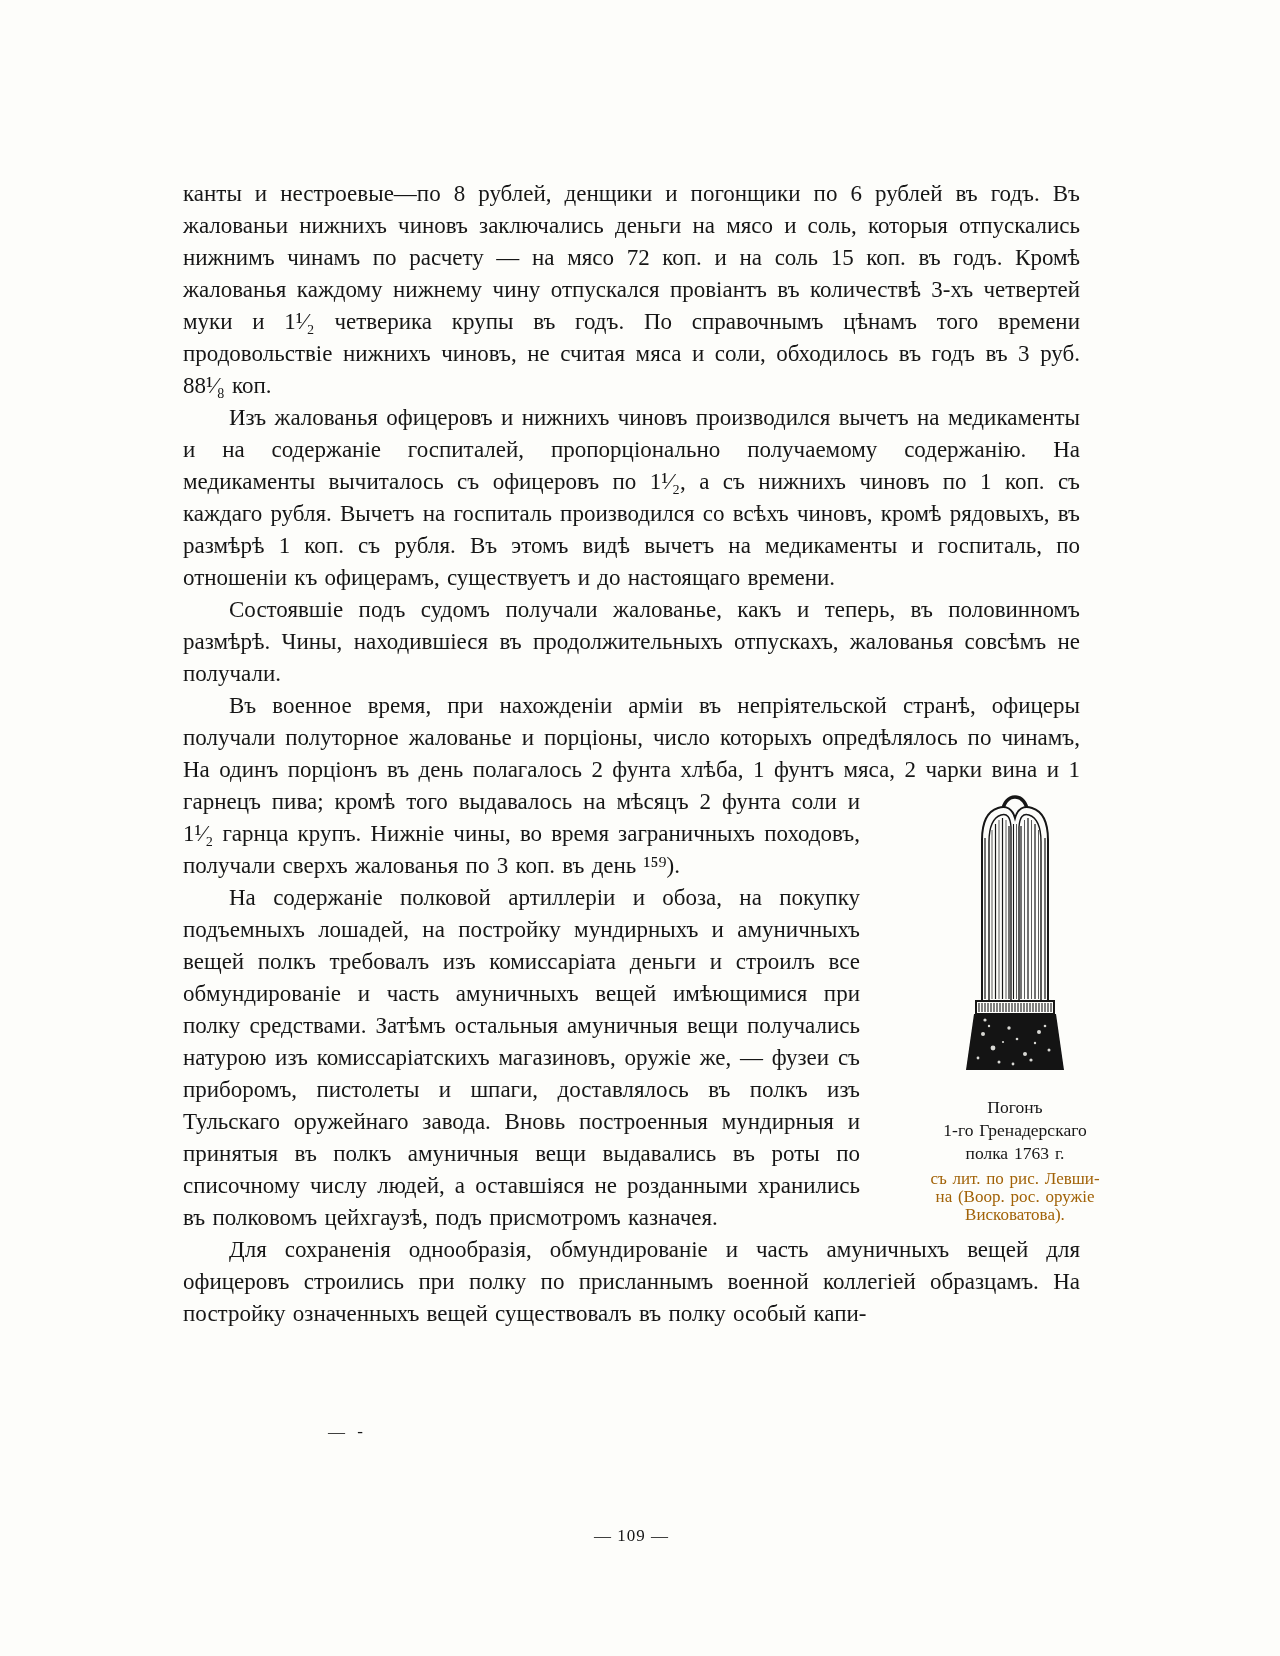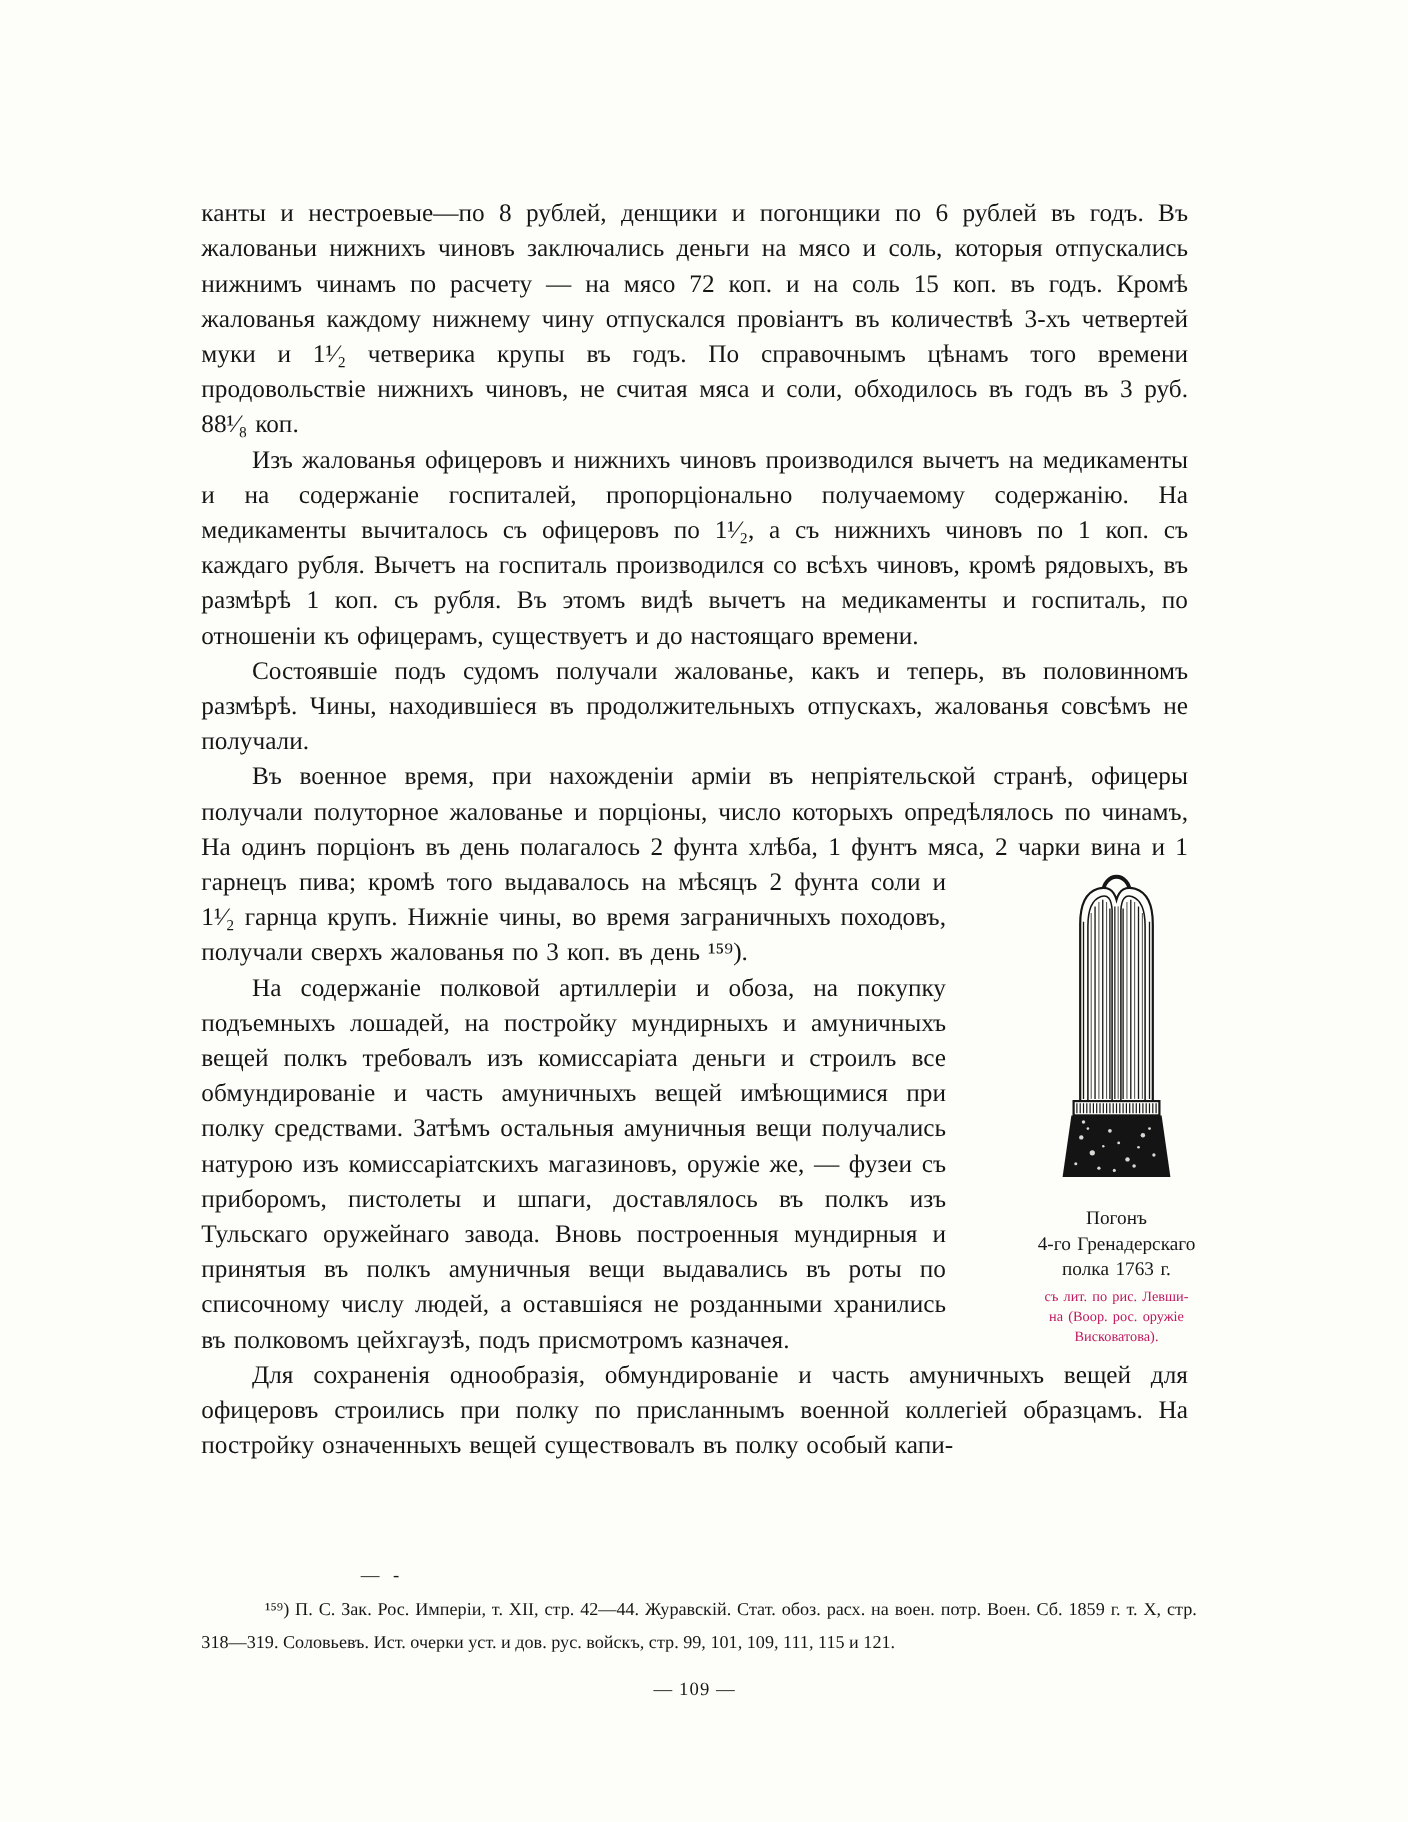--- a/index.html
+++ b/index.html
@@ -27,21 +27,21 @@
     float: right;
     width: 270px;
     margin: 4px -70px 0 20px;
     text-align: center;
     text-indent: 0;
     line-height: normal;
   }
   .fig-art { display: block; margin: 0 auto 10px auto; }
   .fig-caption { display: block; font-size: 17.5px; line-height: 23px; margin-top: 24px; }
   .fig-caption .cap-line { display: block; }
-  .fig-credit { display: block; font-size: 13px; line-height: 18px; margin-top: 5px; color: #be185d; }
+  .fig-credit { display: block; font-size: 17px; line-height: 18px; margin-top: 5px; color: #a16207; }
   .fig-credit .credit-line { display: block; }
   .footnote-sep {
     position: absolute; left: 328px; top: 1422px;
     font-size: 17px; letter-spacing: 4px; color: #161616;
   }
   .footnote {
     position: absolute; left: 183px; top: 1448px; width: 905px;
     font-size: 16.5px; line-height: 30px;
     text-align: justify; text-indent: 58px;
   }
@@ -127,30 +127,29 @@
           <circle cx="24" cy="236" r="1.2"></circle>
               <circle cx="48" cy="274" r="1.4"></circle>
           <circle cx="80" cy="236" r="1.3"></circle>
               <circle cx="38" cy="252" r="1.1"></circle>
           <circle cx="70" cy="253" r="1.2"></circle>
               <circle cx="20" cy="230" r="1.6"></circle>
         </g>
       </svg>
           <span class="fig-caption">
             <span class="cap-line">Погонъ</span>
-            <span class="cap-line">4-го Гренадерскаго</span>
+            <span class="cap-line">1-го Гренадерскаго</span>
             <span class="cap-line">полка 1763 г.</span>
           </span>
           <span class="fig-credit">
             <span class="credit-line">съ лит. по рис. Левши-</span>
             <span class="credit-line">на (Воор. рос. оружіе</span>
             <span class="credit-line">Висковатова).</span>
           </span>
         </span><span>соли и 1¹⁄₂ гарнца крупъ. Нижніе чины, во время заграничныхъ походовъ, получали сверхъ жалованья по 3 коп. въ день ¹⁵⁹).</span></p>
 
     <p class="para">На содержаніе полковой артиллеріи и обоза, на покупку подъемныхъ лошадей, на постройку мундирныхъ и амуничныхъ вещей полкъ требовалъ изъ комиссаріата деньги и строилъ все обмундированіе и часть амуничныхъ вещей имѣющимися при полку средствами. Затѣмъ остальныя амуничныя вещи получались натурою изъ комиссаріатскихъ магазиновъ, оружіе же, — фузеи съ приборомъ, пистолеты и шпаги, доставлялось въ полкъ изъ Тульскаго оружейнаго завода. Вновь построенныя мундирныя и принятыя въ полкъ амуничныя вещи выдавались въ роты по списочному числу людей, а оставшіяся не розданными хранились въ полковомъ цейхгаузѣ, подъ присмотромъ казначея.</p>
     <p class="para clear">Для сохраненія однообразія, обмундированіе и часть амуничныхъ вещей для офицеровъ строились при полку по присланнымъ военной коллегіей образцамъ. На постройку означенныхъ вещей существовалъ въ полку особый капи-</p>
   </div>
 
   <div class="footnote-sep">— -</div>
-  <div class="footnote">¹⁵⁹) П. С. Зак. Рос. Имперіи, т. XII, стр. 42—44. Журавскій. Стат. обоз. расх. на воен. потр. Воен. Сб. 1859 г. т. X, стр. 318—319. Соловьевъ. Ист. очерки уст. и дов. рус. войскъ, стр. 99, 101, 109, 111, 115 и 121.</div>
   <div class="page-number">— 109 —</div>
 </div>
 
 </body></html>

